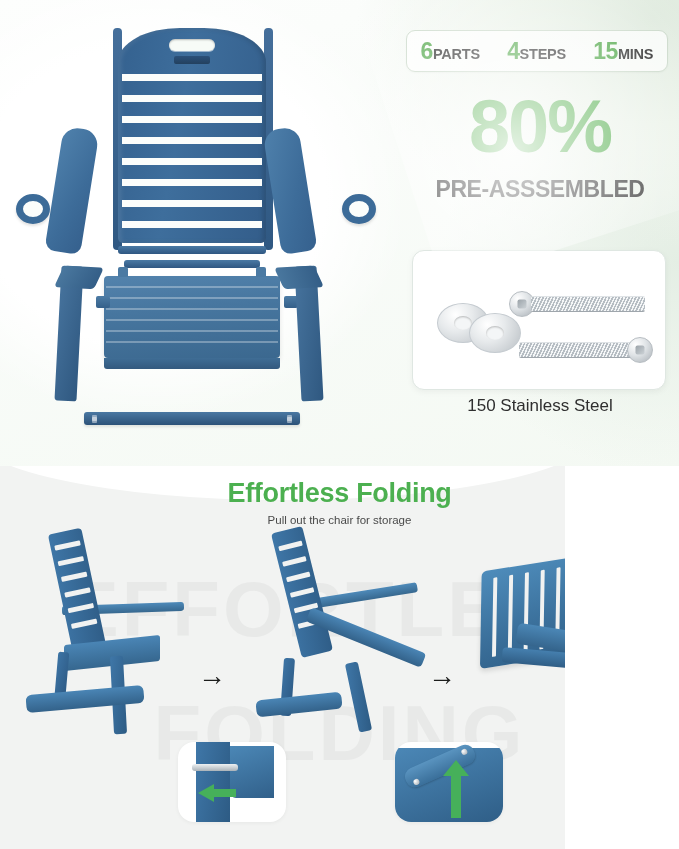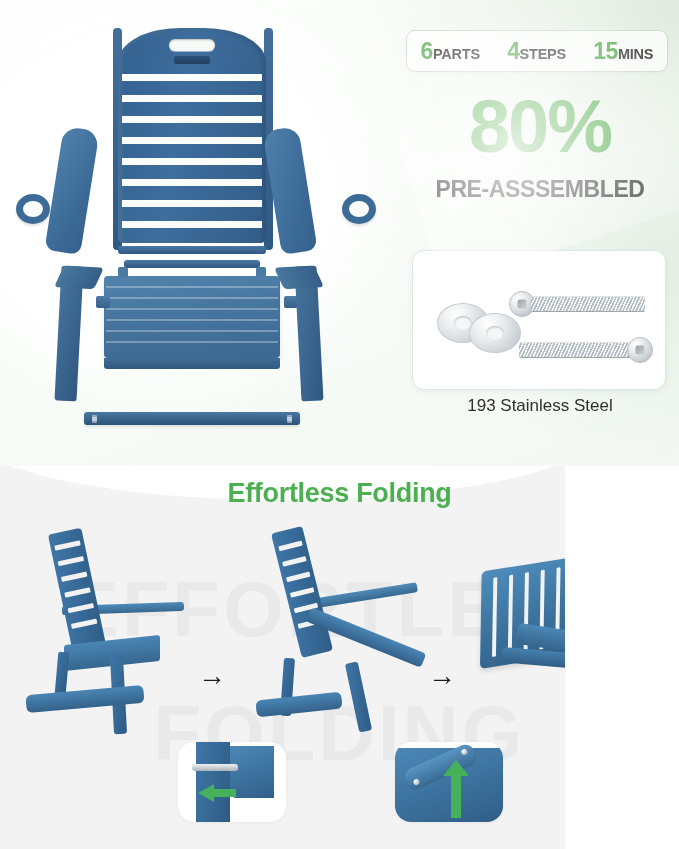--- a/index.html
+++ b/index.html
@@ -547,26 +547,27 @@
       <div class="washer w2"></div>
       <div class="bolt b1">
         <div class="head"></div>
           <div class="shank"></div>
       </div>
       <div class="bolt b2">
         <div class="shank"></div>
           <div class="head"></div>
       </div>
     </div>
-    <div class="hw-caption">193 Stainless Steel</div>
+    <div class="hw-caption">150 Stainless Steel</div>
   </div>
 
   <div class="bottom-section">
 
     <div class="fold-title">Effortless Folding</div>
+    <div class="fold-sub">Pull out the chair for storage</div>
 
     <div class="wm one">EFFORTLESS</div>
     <div class="wm two">FOLDING</div>
 
     <div class="steps-row">
 
       <div class="chair-fig c1">
         <div class="armp"></div>
         <div class="back">
           <i style="top:12px"></i>

